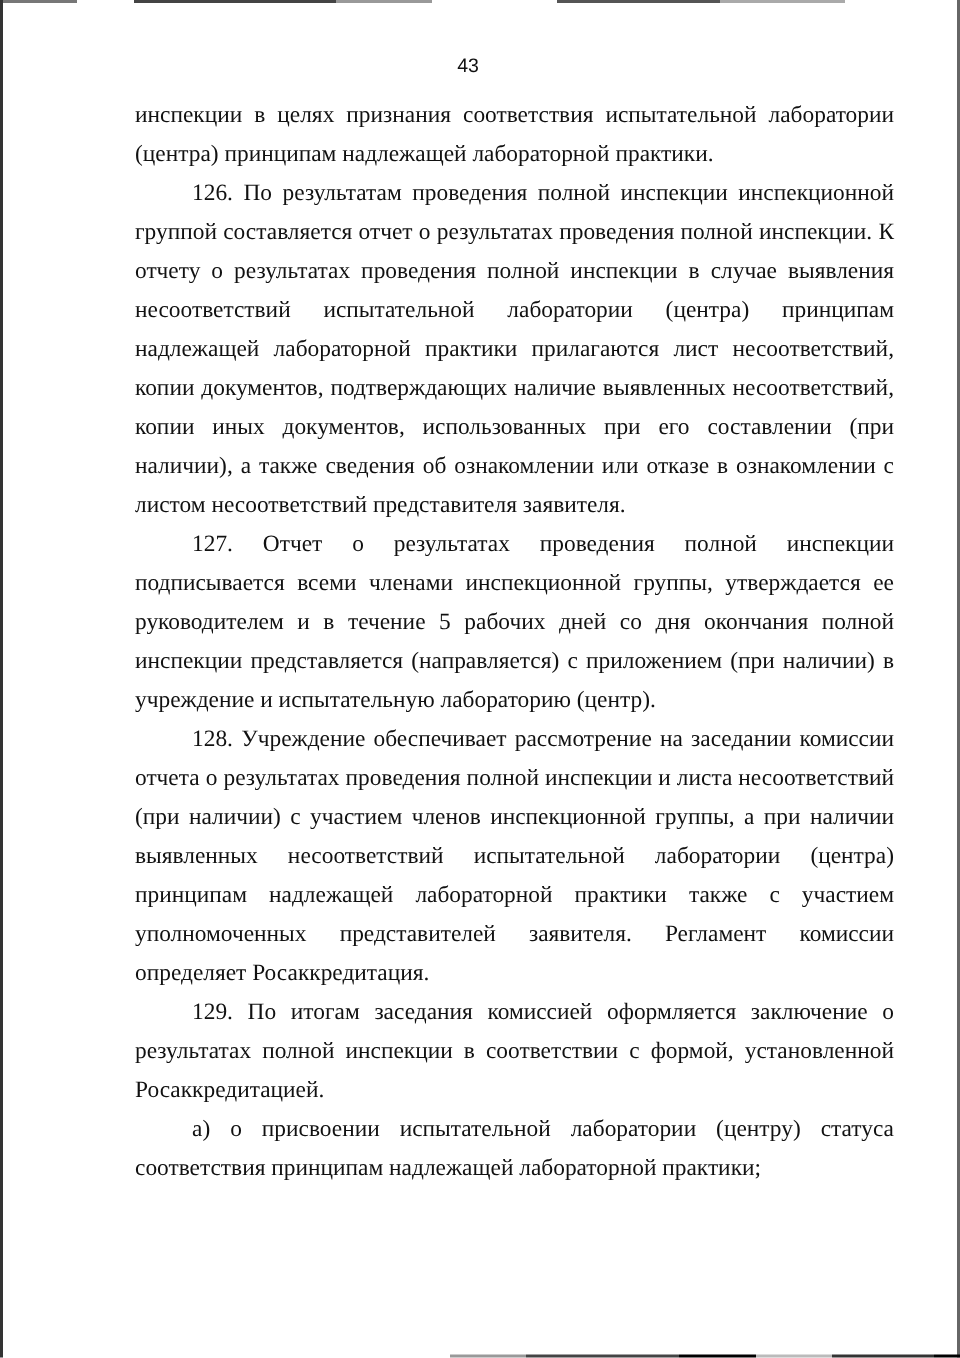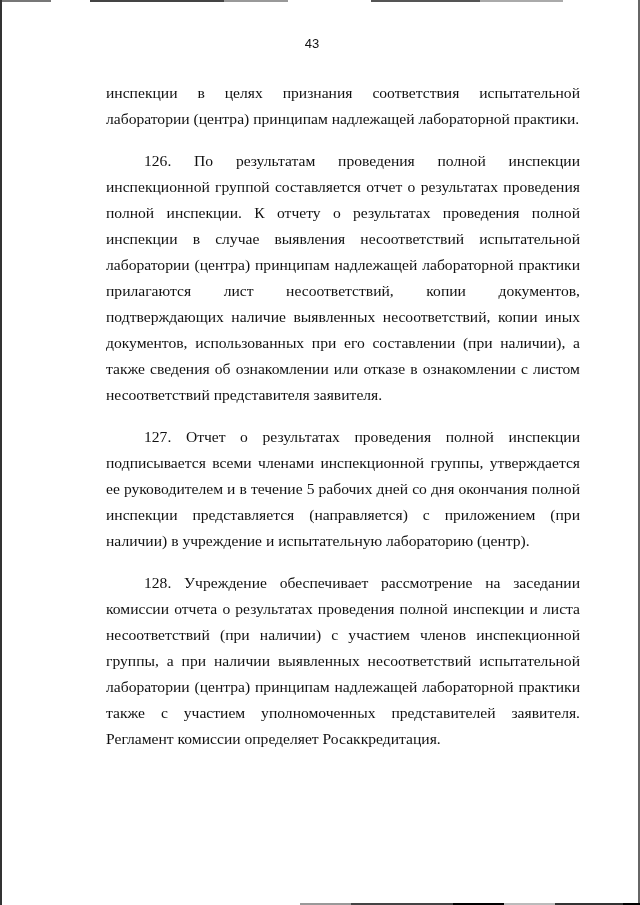--- a/index.html
+++ b/index.html
@@ -11,31 +11,33 @@
       background: linear-gradient(to right, #777 0 8%, #fff 8% 14%, #444 14% 35%, #999 35% 45%, #fff 45% 58%, #555 58% 75%, #aaa 75% 88%, #fff 88%); }
     .edge-left { position: absolute; left: 0; top: 0; width: 2px; height: 905px; background: #333; }
     .edge-right { position: absolute; right: 0; top: 0; width: 2px; height: 905px; background: #666; }
     .edge-bottom { position: absolute; left: 300px; bottom: 0; width: 340px; height: 2px;
       background: linear-gradient(to right, #999 0 15%, #444 15% 45%, #000 45% 60%, #bbb 60% 75%, #333 75% 95%, #000 95%); }
     .page-number {
       position: absolute; top: 36px; left: 0; width: 564px; text-align: center;
       font-family: "Liberation Sans", sans-serif; font-size: 13px; padding-left: 60px; box-sizing: border-box;
     }
     .content { position: absolute; left: 90px; top: 64px; width: 506px; }
-    .para { font-size: 15.6px; line-height: 26px; text-align: justify; margin: 16px; }
+    .para { font-size: 15.6px; line-height: 26px; text-align: justify; margin: 0; }
     .para.indent { text-indent: 38px; }
   </style>
 </head>
 <body>
 
 <div class="edge-top"></div>
 <div class="edge-left"></div>
 <div class="edge-right"></div>
 <div class="edge-bottom"></div>
 
 <div class="page-number">43</div>
 
 <div class="content">
   <p class="para">инспекции в целях признания соответствия испытательной лаборатории (центра) принципам надлежащей лабораторной практики.</p>
   <p class="para indent">126. По результатам проведения полной инспекции инспекционной группой составляется отчет о результатах проведения полной инспекции. К отчету о результатах проведения полной инспекции в случае выявления несоответствий испытательной лаборатории (центра) принципам надлежащей лабораторной практики прилагаются лист несоответствий, копии документов, подтверждающих наличие выявленных несоответствий, копии иных документов, использованных при его составлении (при наличии), а также сведения об ознакомлении или отказе в ознакомлении с листом несоответствий представителя заявителя.</p>
   <p class="para indent">127. Отчет о результатах проведения полной инспекции подписывается всеми членами инспекционной группы, утверждается ее руководителем и в течение 5 рабочих дней со дня окончания полной инспекции представляется (направляется) с приложением (при наличии) в учреждение и испытательную лабораторию (центр).</p>
   <p class="para indent">128. Учреждение обеспечивает рассмотрение на заседании комиссии отчета о результатах проведения полной инспекции и листа несоответствий (при наличии) с участием членов инспекционной группы, а при наличии выявленных несоответствий испытательной лаборатории (центра) принципам надлежащей лабораторной практики также с участием уполномоченных представителей заявителя. Регламент комиссии определяет Росаккредитация.</p>
+  <p class="para indent">129. По итогам заседания комиссией оформляется заключение о результатах полной инспекции в соответствии с формой, установленной Росаккредитацией.</p>
+  <p class="para indent">а) о присвоении испытательной лаборатории (центру) статуса соответствия принципам надлежащей лабораторной практики;</p>
 </div>
 
 </body></html>

